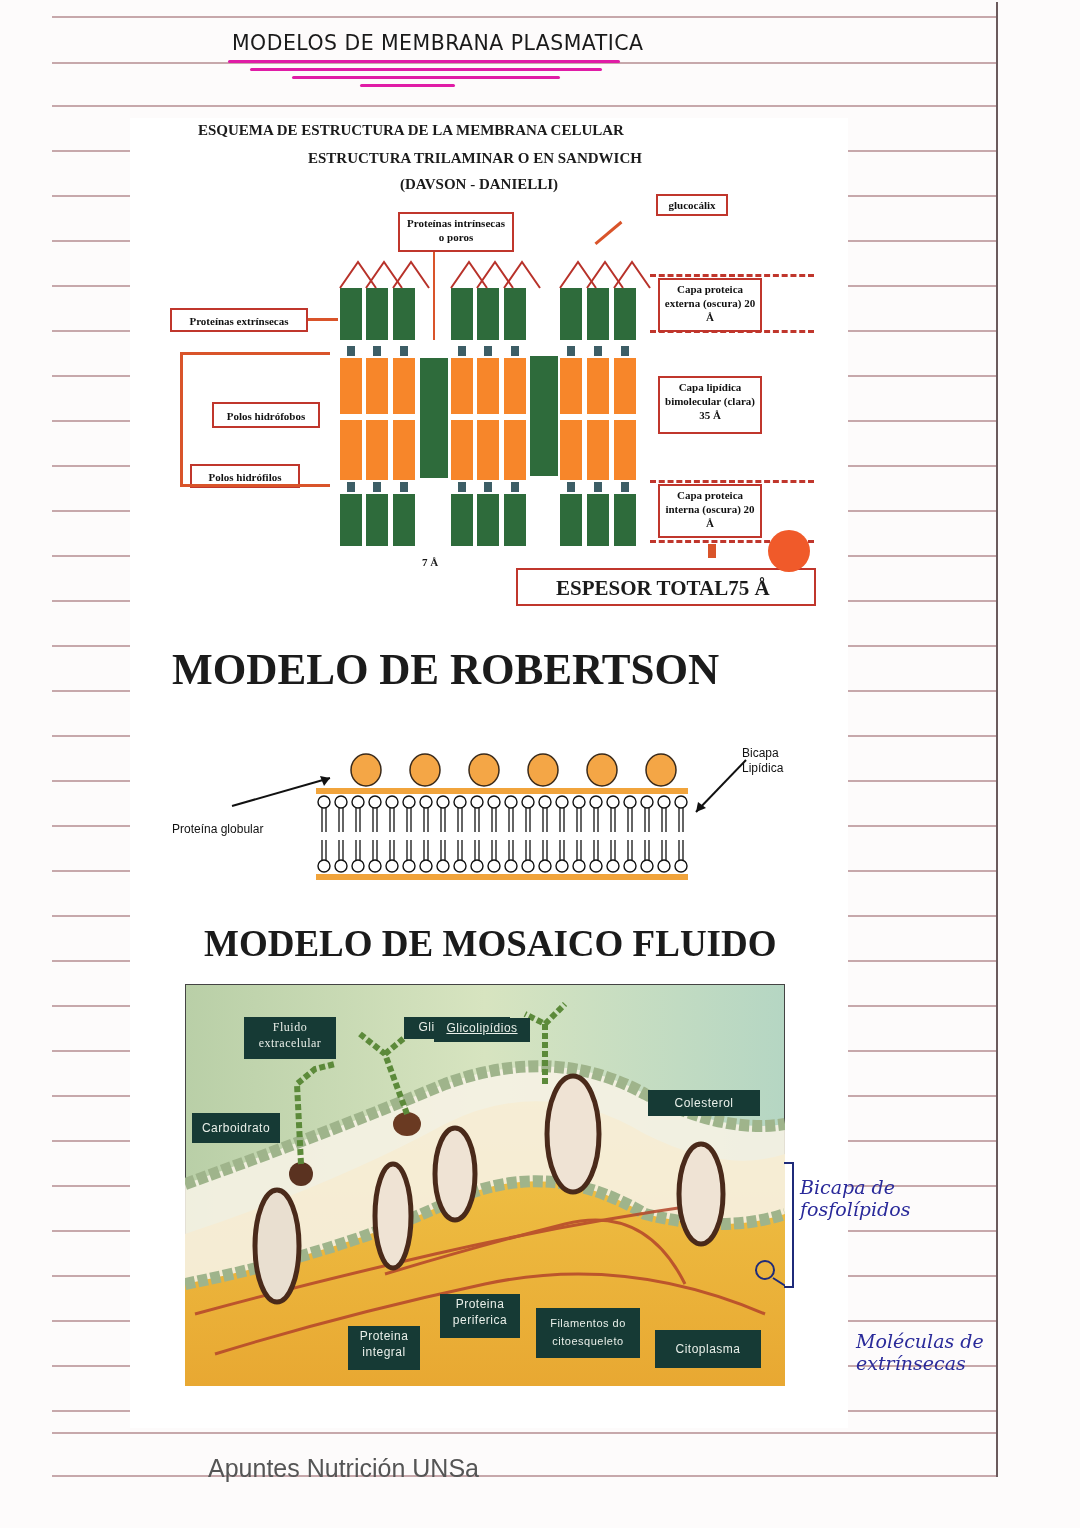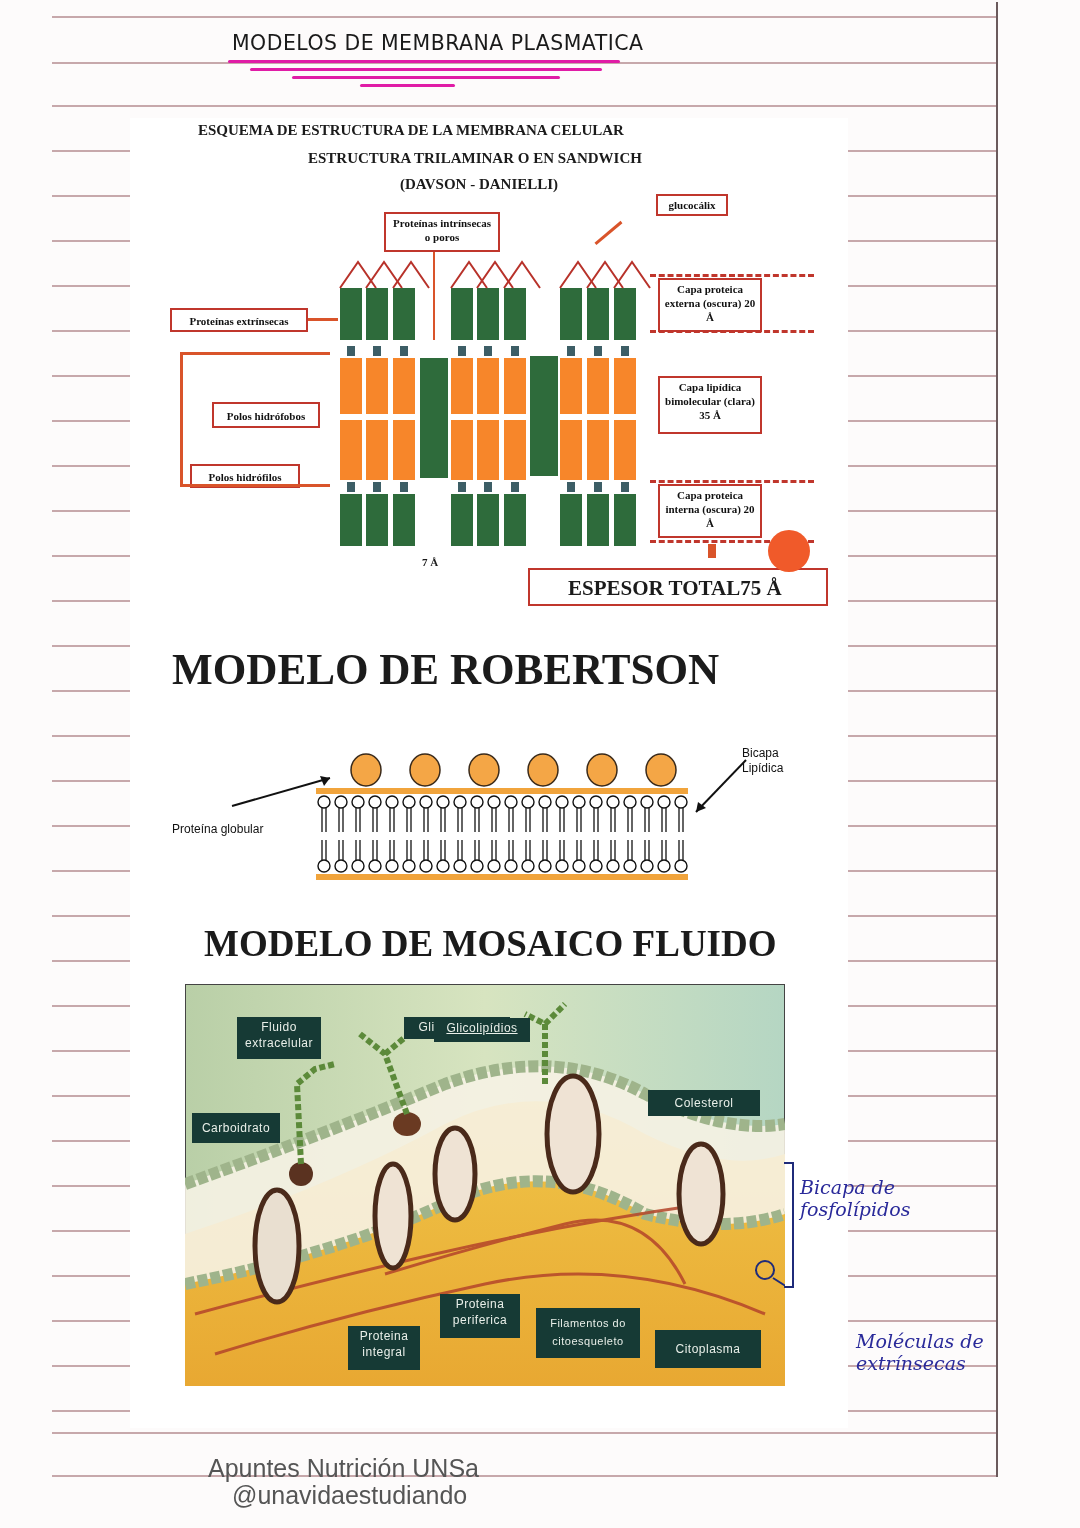--- a/index.html
+++ b/index.html
@@ -102,21 +102,21 @@
   <div class="pink" style="left:292px;top:76px;width:268px;"></div>
   <div class="pink" style="left:360px;top:84px;width:95px;"></div>
 
   <div class="printed"></div>
 
   <section>
     <div class="serif" style="left:198px;top:122px;font-size:15px;">ESQUEMA DE ESTRUCTURA DE LA MEMBRANA CELULAR</div>
     <div class="serif" style="left:308px;top:150px;font-size:15px;">ESTRUCTURA TRILAMINAR O EN SANDWICH</div>
     <div class="serif" style="left:400px;top:176px;font-size:15px;">(DAVSON - DANIELLI)</div>
 
-    <div class="lbl" style="left:384px;top:212px;width:116px;height:40px;text-align:center;">Proteínas intrínsecas o poros</div>
+    <div class="lbl" style="left:398px;top:212px;width:116px;height:40px;text-align:center;">Proteínas intrínsecas o poros</div>
     <div class="lbl" style="left:656px;top:194px;width:72px;height:22px;">glucocálix</div>
     <div class="lbl" style="left:170px;top:308px;width:138px;height:24px;line-height:18px;">Proteínas extrínsecas</div>
     <div class="lbl" style="left:212px;top:402px;width:108px;height:26px;line-height:20px;">Polos hidrófobos</div>
     <div class="lbl" style="left:190px;top:464px;width:110px;height:24px;line-height:18px;text-align:center;">Polos hidrófilos</div>
     <div class="lbl" style="left:658px;top:278px;width:104px;height:54px;">Capa proteica externa (oscura) 20 Å</div>
     <div class="lbl" style="left:658px;top:376px;width:104px;height:58px;">Capa lipídica bimolecular (clara) 35 Å</div>
     <div class="lbl" style="left:658px;top:484px;width:104px;height:54px;">Capa proteica interna (oscura) 20 Å</div>
 
     <div class="arrow" style="left:433px;top:252px;width:2px;height:88px;"></div>
     <div class="arrow" style="left:308px;top:318px;width:30px;height:3px;"></div>
@@ -194,21 +194,21 @@
           <polyline points="143,38 161,12 179,38" fill="none" stroke="#b8322a" stroke-width="2"></polyline>
           <polyline points="170,38 188,12 206,38" fill="none" stroke="#b8322a" stroke-width="2"></polyline>
           <polyline points="226,38 244,12 262,38" fill="none" stroke="#b8322a" stroke-width="2"></polyline>
           <polyline points="253,38 271,12 289,38" fill="none" stroke="#b8322a" stroke-width="2"></polyline>
           <polyline points="280,38 298,12 316,38" fill="none" stroke="#b8322a" stroke-width="2"></polyline>
         </svg>
       </div>
 
     <div class="serif" style="left:422px;top:556px;font-size:11px;">7 Å</div>
     <div class="arrow" style="left:708px;top:544px;width:8px;height:14px;"></div>
-    <div style="position:absolute;left:528px;top:568px;width:300px;height:38px;border:2px solid #c0362c;box-sizing:border-box;background:#fff;">
+    <div style="position:absolute;left:516px;top:568px;width:300px;height:38px;border:2px solid #c0362c;box-sizing:border-box;background:#fff;">
       <div class="serif" style="left:38px;top:6px;font-size:21px;">ESPESOR TOTAL75 Å</div>
     </div>
     <div style="position:absolute;left:768px;top:530px;width:42px;height:42px;border-radius:50%;background:#f05a2a;"></div>
   </section>
 
   <section>
     <div class="serif" style="left:172px;top:644px;font-size:44px;transform:scaleX(.98);transform-origin:left;">MODELO DE ROBERTSON</div>
     <div class="rlbl" style="left:172px;top:822px;">Proteína globular</div>
     <div class="rlbl" style="left:742px;top:746px;width:60px;">Bicapa Lipídica</div>
     <svg style="position:absolute;left:160px;top:740px;" width="660" height="150">
@@ -397,30 +397,29 @@
       <g stroke="#5c8a3a" stroke-width="6" fill="none" stroke-dasharray="6 3">
         <path d="M222 130 L200 70 L175 50"></path>
           <path d="M200 70 L230 45"></path>
         <path d="M360 100 L360 40 L340 30"></path>
           <path d="M360 40 L380 20"></path>
         <path d="M116 180 L112 100 L130 85 L150 80"></path>
       </g>
       <circle cx="580" cy="286" r="9" fill="none" stroke="#1f2b7a" stroke-width="2"></circle>
       <line x1="588" y1="294" x2="670" y2="346" stroke="#1f2b7a" stroke-width="2"></line>
     </svg>
-    <div class="mbox" style="left:237px;top:1017px;width:84px;height:42px;">Fluido extracelular</div>
+    <div class="mbox" style="left:244px;top:1017px;width:92px;height:42px;font-family:Liberation Serif, serif;">Fluido extracelular</div>
     <div class="mbox" style="left:404px;top:1017px;width:106px;height:22px;">Glicoproteina</div>
     <div class="mbox" style="left:434px;top:1018px;width:96px;height:24px;text-decoration:underline;">Glicolipídios</div>
     <div class="mbox" style="left:192px;top:1113px;width:88px;height:30px;line-height:26px;">Carboidrato</div>
     <div class="mbox" style="left:648px;top:1090px;width:112px;height:26px;line-height:22px;">Colesterol</div>
     <div class="mbox" style="left:348px;top:1326px;width:72px;height:44px;">Proteina integral</div>
     <div class="mbox" style="left:440px;top:1294px;width:80px;height:44px;">Proteina periferica</div>
     <div class="mbox" style="left:536px;top:1308px;width:104px;height:50px;line-height:18px;padding-top:6px;font-size:11px;">Filamentos do citoesqueleto</div>
     <div class="mbox" style="left:655px;top:1330px;width:106px;height:38px;line-height:34px;">Citoplasma</div>
 
     <div style="position:absolute;left:784px;top:1162px;width:8px;height:122px;border:2px solid #1f2b7a;border-left:none;"></div>
     <div class="cursive" style="left:800px;top:1176px;width:140px;">Bicapa de fosfolípidos</div>
     <div class="cursive" style="left:856px;top:1330px;width:150px;">Moléculas de extrínsecas</div>
   </section>
 
   <div class="foot" style="left:208px;top:1454px;font-size:25px;color:#555;">Apuntes Nutrición UNSa</div>
-  <div class="foot" style="left:232px;top:1481px;font-size:25px;color:#555;">@unavidaestudiando</div>
 </div>
 
 </body></html>

